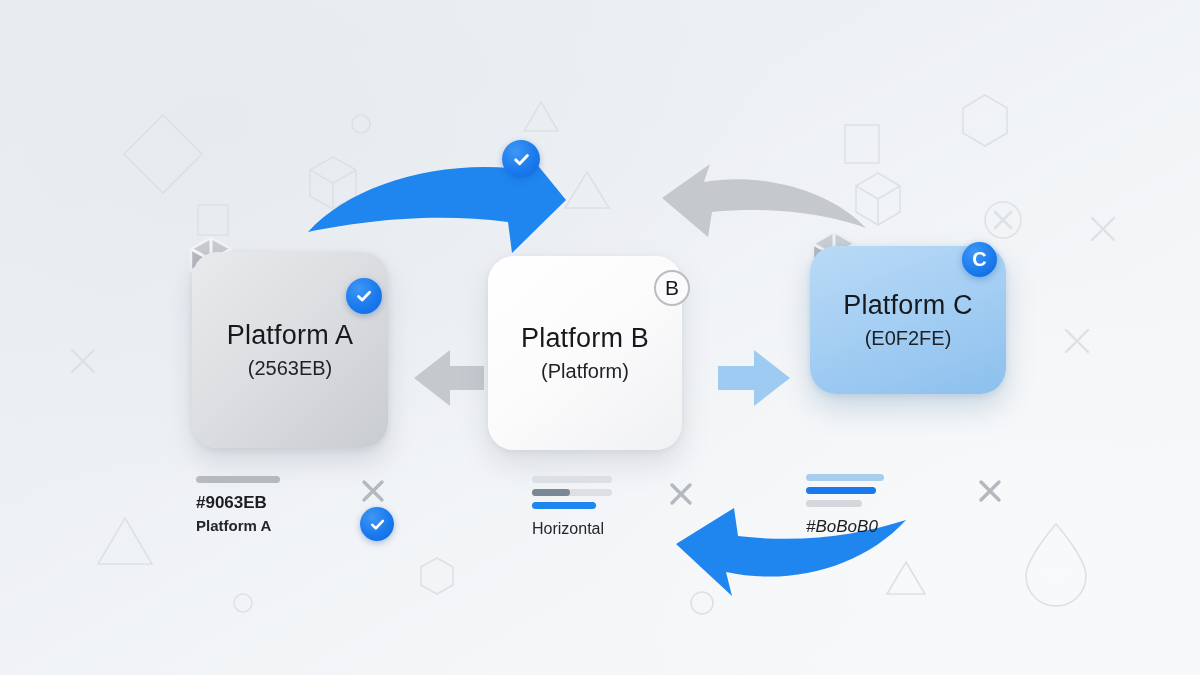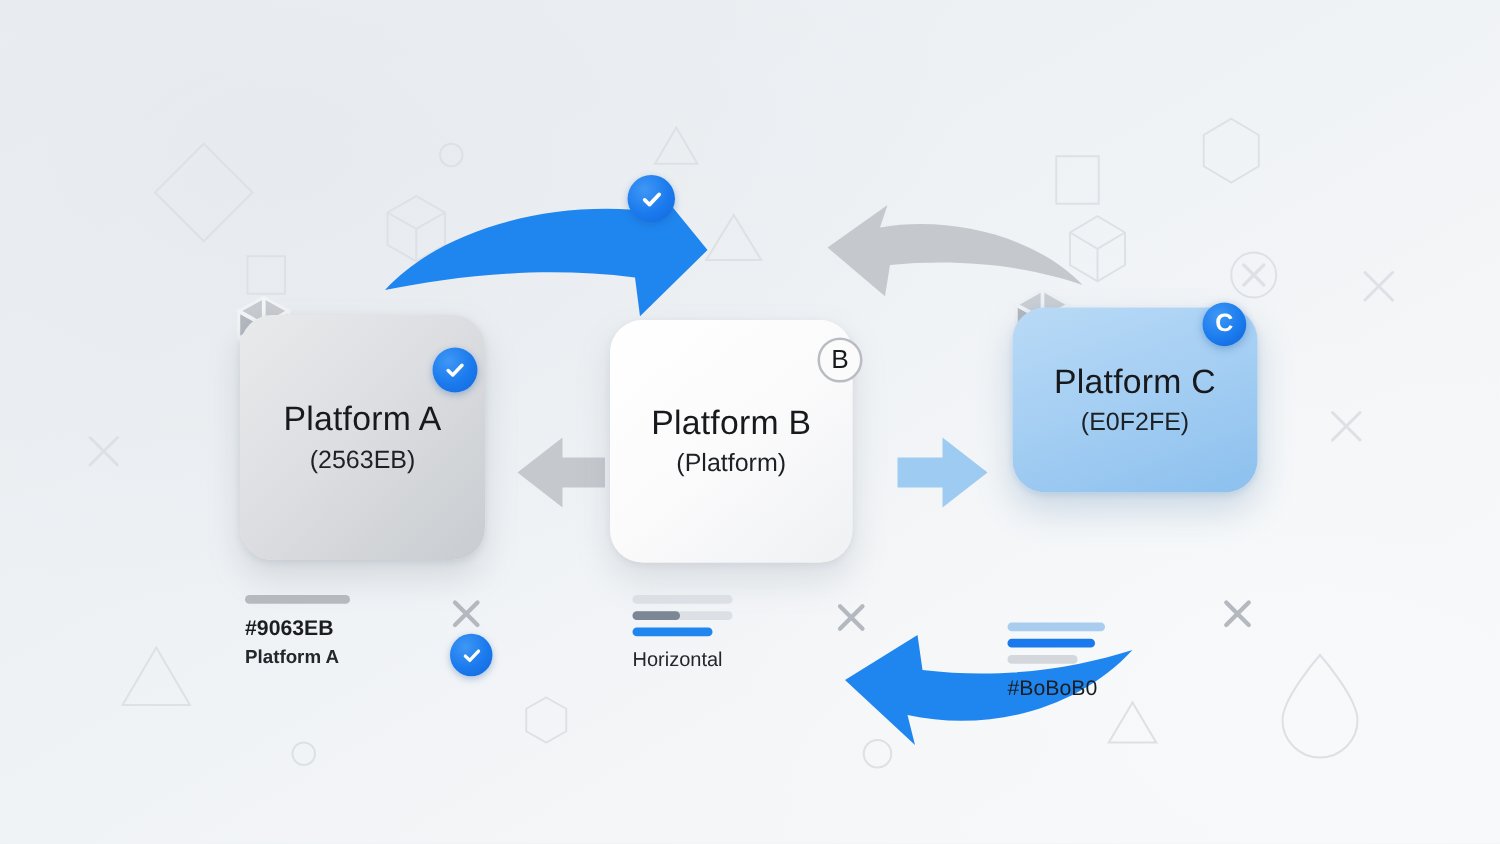--- a/index.html
+++ b/index.html
@@ -113,22 +113,22 @@
     white-space: nowrap;
   }
   .caption-sub {
     font-size: 15px;
     color: #23262a;
     line-height: 1.4;
     white-space: nowrap;
   }
 
   #caption-a { left: 196px; top: 476px; font-weight: bold; }
-  #caption-b { left: 506px; top: 476px; }
-  #caption-c { left: 806px; top: 498px; }
+  #caption-b { left: 532px; top: 476px; }
+  #caption-c { left: 806px; top: 474px; font-style: italic; }
 
   
   .xmark { position: absolute; }
 </style>
 </head>
 <body>
 
 <div id="stage">
 
   <div class="deco">

